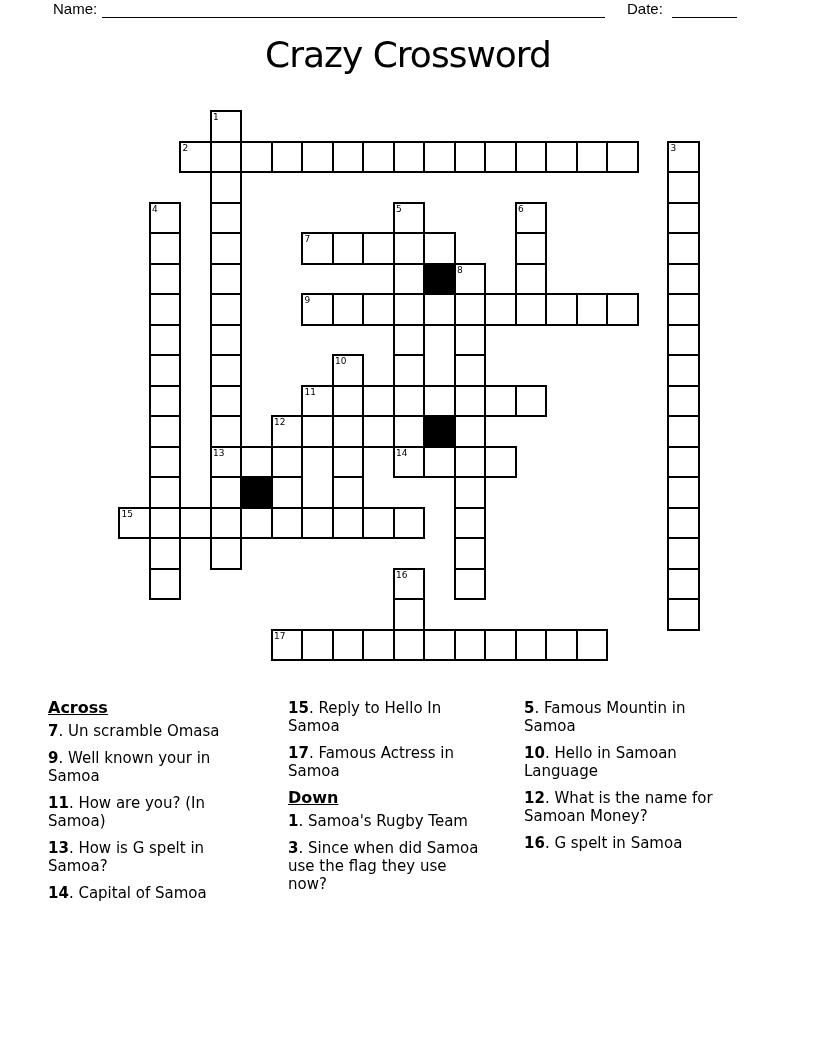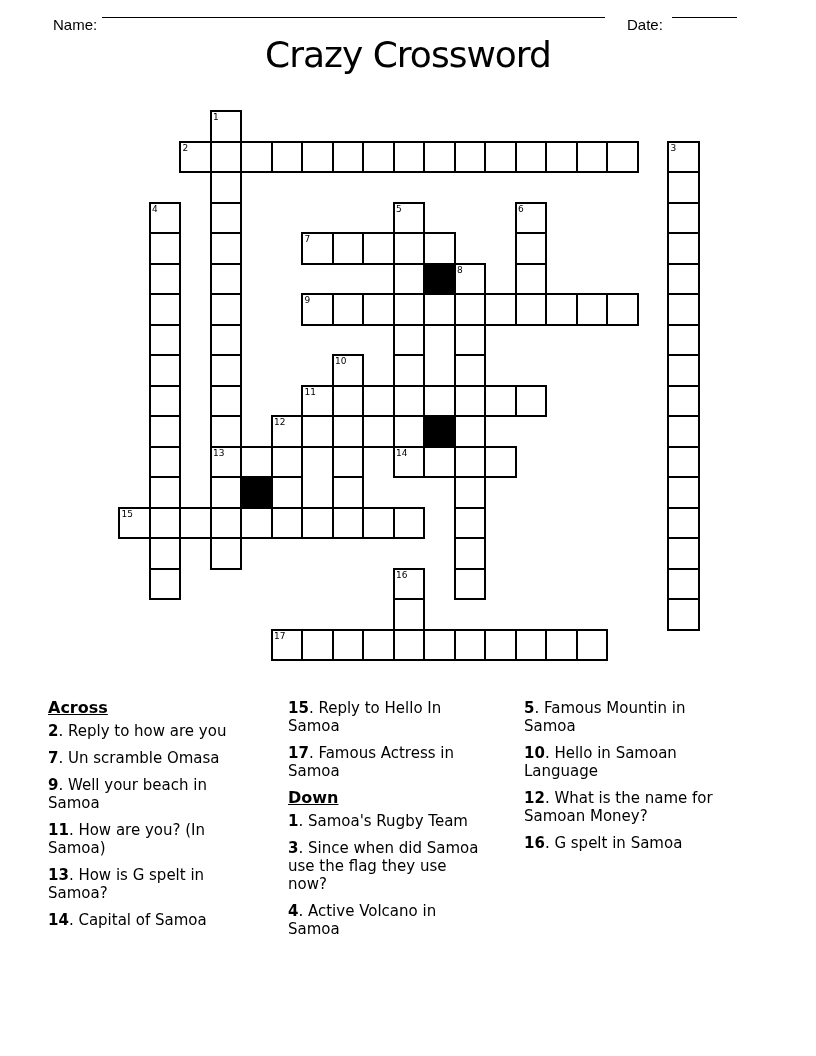--- a/index.html
+++ b/index.html
@@ -3,21 +3,21 @@
 <meta charset="utf-8">
 <style>
   html,body{margin:0;padding:0;}
   body{
     width:816px;height:1056px;position:relative;overflow:hidden;
     background:#ffffff;color:#000000;
     font-family:"DejaVu Sans",sans-serif;
   }
   
   .hdr-label{
-    position:absolute;top:16px;font-size:15px;
+    position:absolute;top:0;font-size:15px;
     font-family:"Liberation Sans",sans-serif;
   }
   #name-label{left:53px;}
   #date-label{left:627px;}
   .blank-line{position:absolute;top:1px;height:16px;border-bottom:1.5px solid #000;}
   #name-line{left:102px;width:503px;}
   #date-line{left:672px;width:65px;}
   
   #title{
     position:absolute;top:34px;left:0;width:816px;margin:0;
@@ -227,33 +227,31 @@
     <div class="cell" style="left: 305px; top: 518.5px;"></div>
     <div class="cell" style="left: 335.5px; top: 518.5px;"></div>
     <div class="cell" style="left: 366px; top: 518.5px;"></div>
     <div class="cell" style="left: 396.5px; top: 518.5px;"></div>
     <div class="cell" style="left: 427px; top: 518.5px;"></div>
     <div class="cell" style="left: 457.5px; top: 518.5px;"></div>
   </div>
 
 <div id="clue-col-1" class="clue-col">
     <div class="clue-heading">Across</div>
-    <div class="clue-item"><span class="clue-num">2</span><span>. Reply to how are you</span></div>
     <div class="clue-item"><span class="clue-num">7</span><span>. Un scramble Omasa</span></div>
-    <div class="clue-item"><span class="clue-num">9</span><span>. Well your beach in Samoa</span></div>
+    <div class="clue-item"><span class="clue-num">9</span><span>. Well known your in Samoa</span></div>
     <div class="clue-item"><span class="clue-num">11</span><span>. How are you? (In Samoa)</span></div>
     <div class="clue-item"><span class="clue-num">13</span><span>. How is G spelt in Samoa?</span></div>
     <div class="clue-item"><span class="clue-num">14</span><span>. Capital of Samoa</span></div>
   </div>
 <div id="clue-col-2" class="clue-col">
     <div class="clue-item"><span class="clue-num">15</span><span>. Reply to Hello In Samoa</span></div>
     <div class="clue-item"><span class="clue-num">17</span><span>. Famous Actress in Samoa</span></div>
     <div class="clue-heading">Down</div>
     <div class="clue-item"><span class="clue-num">1</span><span>. Samoa's Rugby Team</span></div>
     <div class="clue-item"><span class="clue-num">3</span><span>. Since when did Samoa use the flag they use now?</span></div>
-    <div class="clue-item"><span class="clue-num">4</span><span>. Active Volcano in Samoa</span></div>
   </div>
 <div id="clue-col-3" class="clue-col">
     <div class="clue-item"><span class="clue-num">5</span><span>. Famous Mountin in Samoa</span></div>
     <div class="clue-item"><span class="clue-num">10</span><span>. Hello in Samoan Language</span></div>
     <div class="clue-item"><span class="clue-num">12</span><span>. What is the name for Samoan Money?</span></div>
     <div class="clue-item"><span class="clue-num">16</span><span>. G spelt in Samoa</span></div>
   </div>
 
 </body></html>

